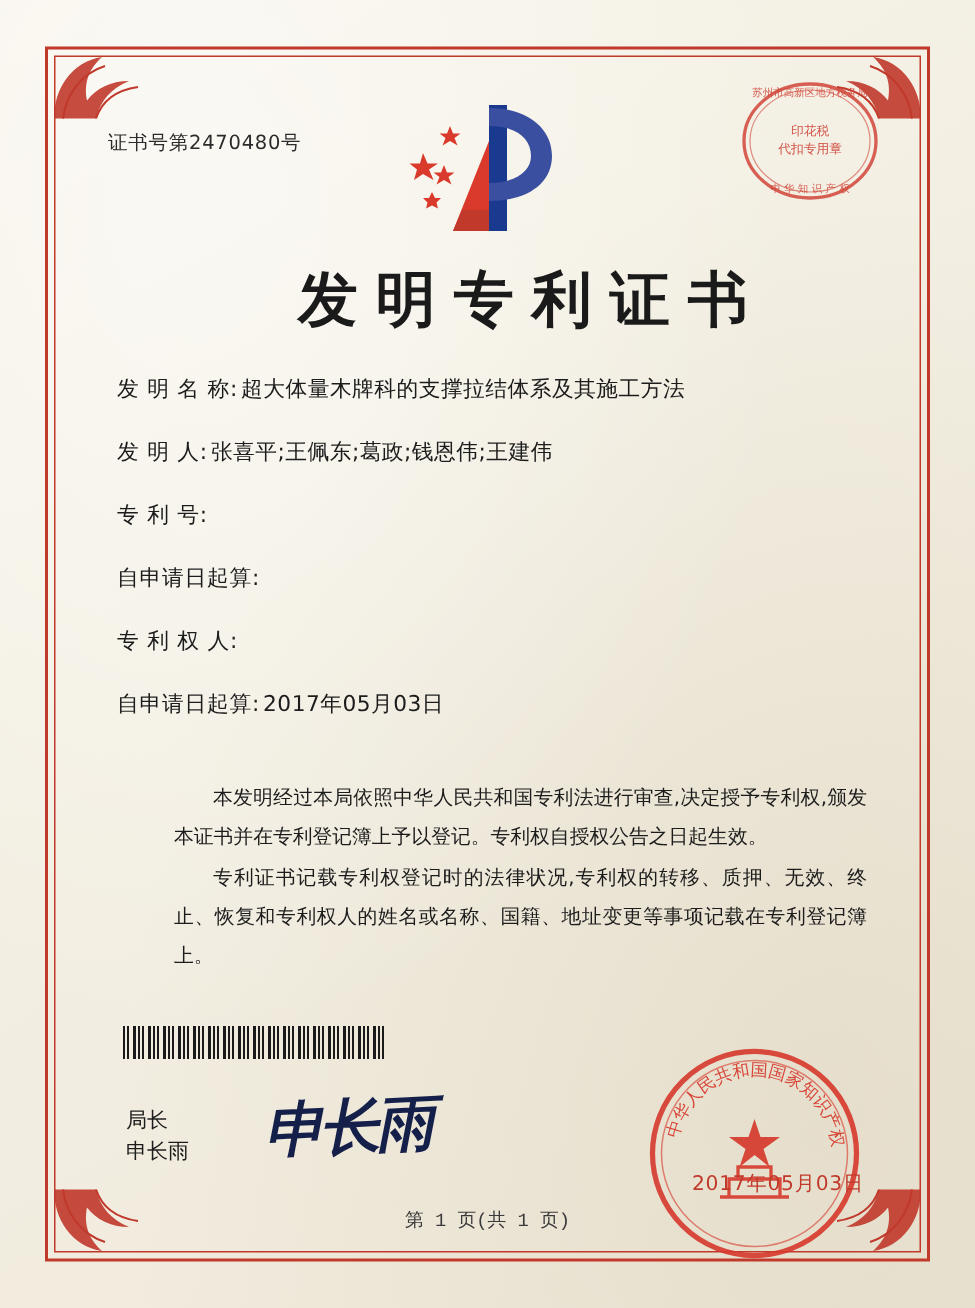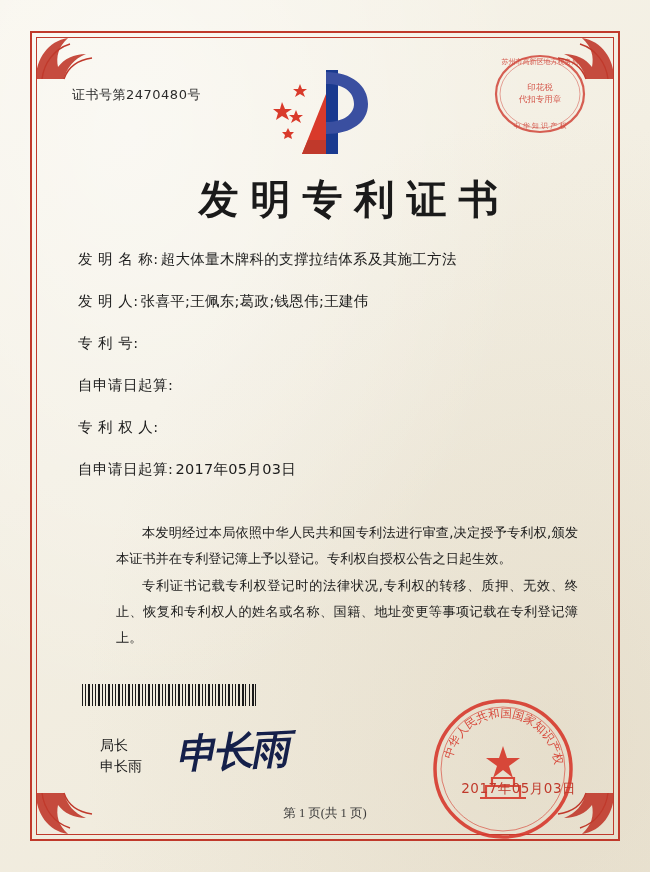--- a/index.html
+++ b/index.html
@@ -153,24 +153,24 @@
       #ffffff00 1.5px, #ffffff00 3px,
       #1a1a1a 3px, #1a1a1a 4px,
       #ffffff00 4px, #ffffff00 6.5px,
       #1a1a1a 6.5px, #1a1a1a 8.5px,
       #ffffff00 8.5px, #ffffff00 10px
     );
   }
 
   .signature-block {
     position: absolute;
-    left: 100px;
+    left: 84px;
     top: 736px;
     font-size: 14px;
-    font-family: Liberation Mono, monospace;
+    font-family: Liberation Sans, sans-serif;
     color: #1c1c1c;
     line-height: 1.5;
   }
   .handwriting {
     position: absolute;
     left: 176px;
     top: 724px;
     font-size: 40px;
     color: #15204a;
     font-family: "DejaVu Serif", serif;
@@ -198,21 +198,21 @@
   }
 
   .footer {
     position: absolute;
     left: 0;
     right: 0;
     bottom: 50px;
     text-align: center;
     font-size: 12.5px;
     color: #3a3a3a;
-    font-family: Liberation Serif, serif;
+    font-family: Liberation Mono, monospace;
   }
 </style>
 </head>
 <body>
 
 <div class="page">
   <div class="paper-texture"></div>
 
   <div class="border-outer"></div>
   <div class="border-inner"></div>

